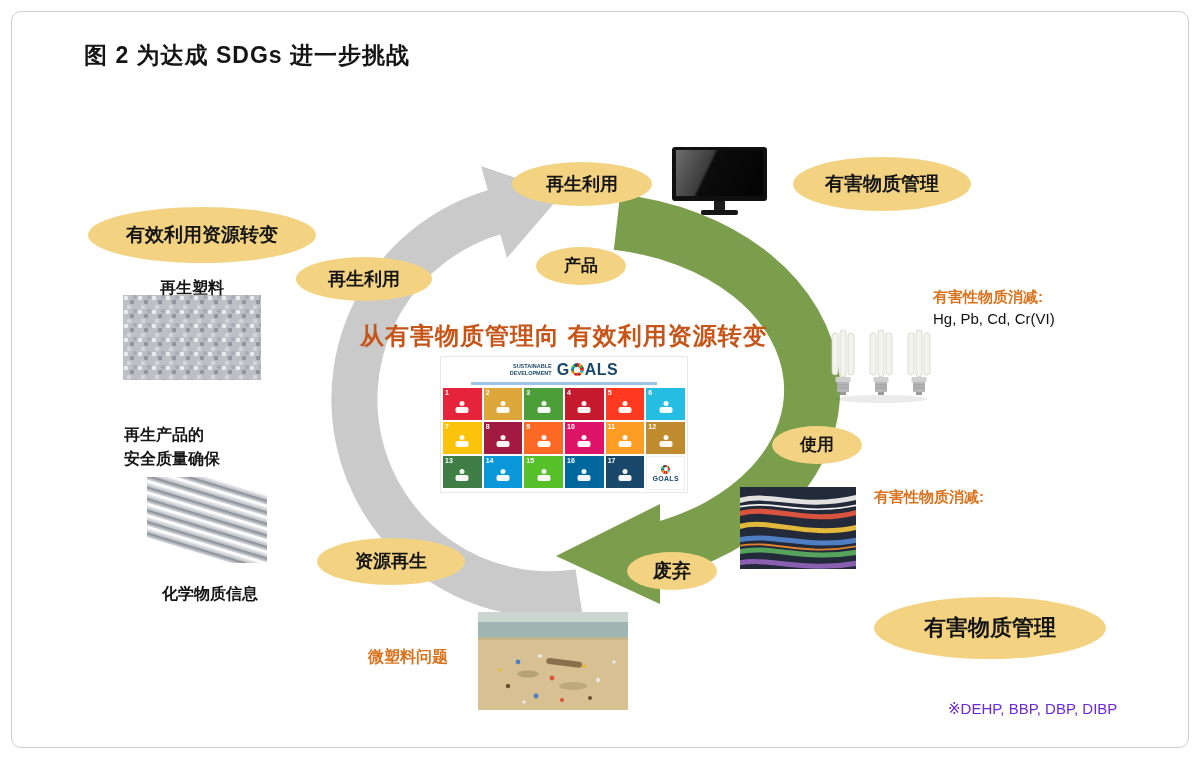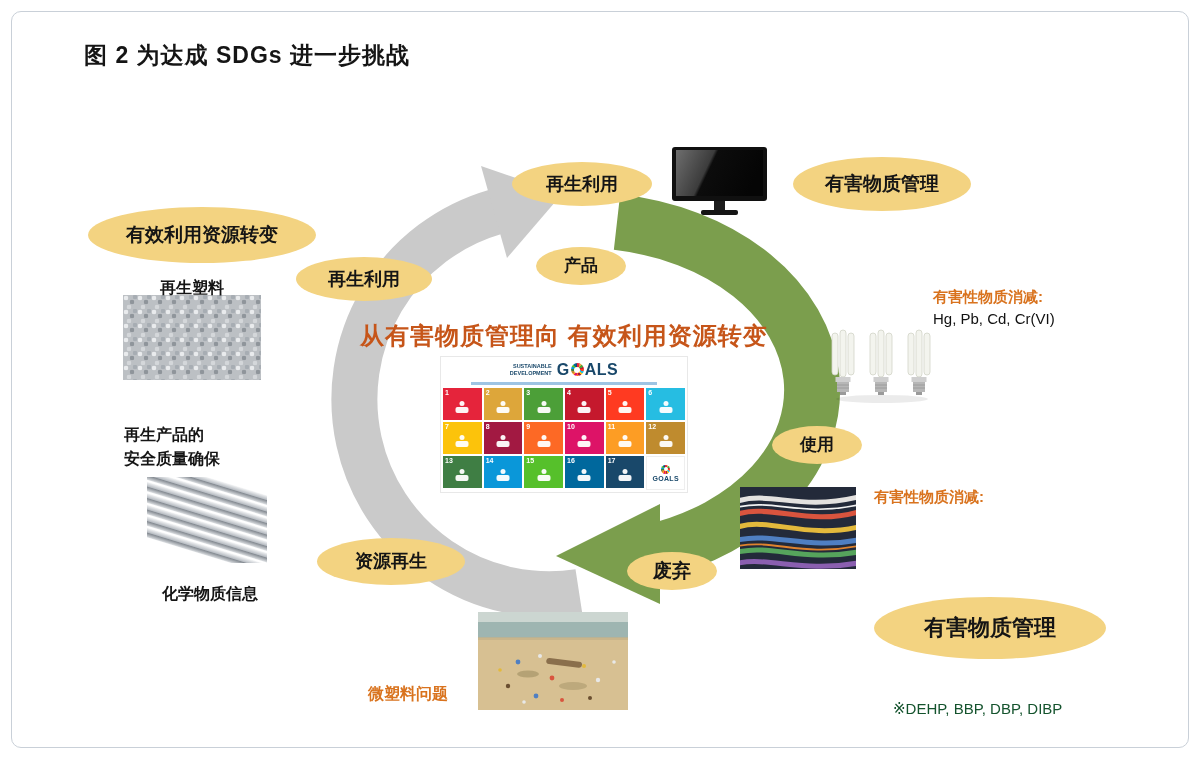--- a/index.html
+++ b/index.html
@@ -278,15 +278,15 @@
 
 <div class="ann" style="left:933px;top:286px;">
   <div class="t-orange">有害性物质消减:</div>
   <div>Hg, Pb, Cd, Cr(VI)</div>
 </div>
 
 <div class="ann" style="left:874px;top:486px;">
   <div class="t-orange">有害性物质消减:</div>
 </div>
 
-<div class="ann t-orange" style="left:368px;top:645px;font-size:16px;color:var(--label-orange,#D9731E);font-weight:700;margin-top:37px;">微塑料问题</div>
-
-<div class="ann" style="left:893px;top:698px;color:#14532d;">※DEHP, BBP, DBP, DIBP</div>
+<div class="ann t-orange" style="left:368px;top:645px;font-size:16px;color:var(--label-orange,#D9731E);font-weight:700;">微塑料问题</div>
+
+<div class="ann" style="left:948px;top:698px;color:#6d28d9;">※DEHP, BBP, DBP, DIBP</div>
 
 </body></html>

